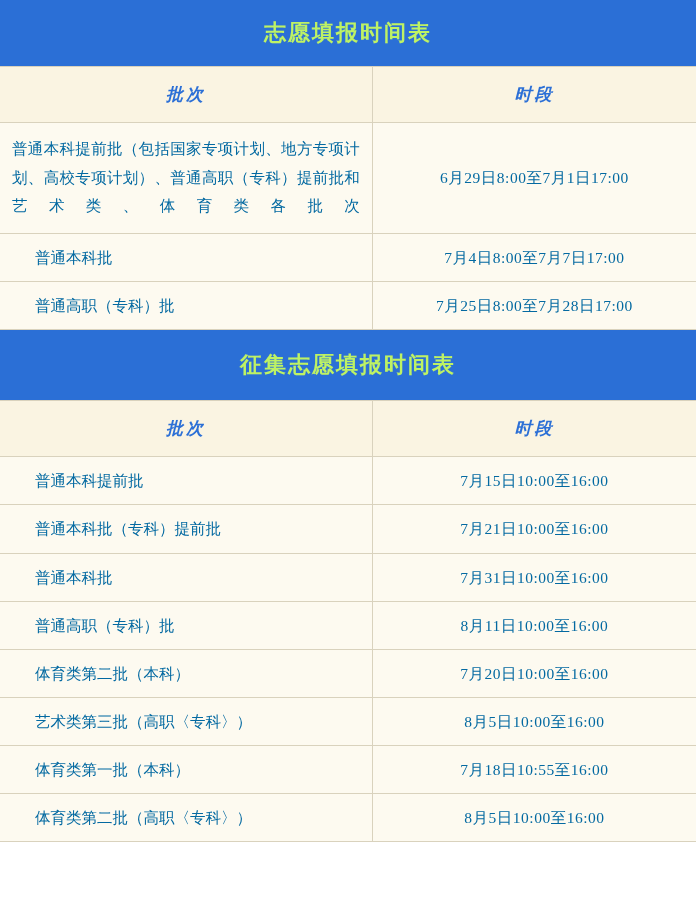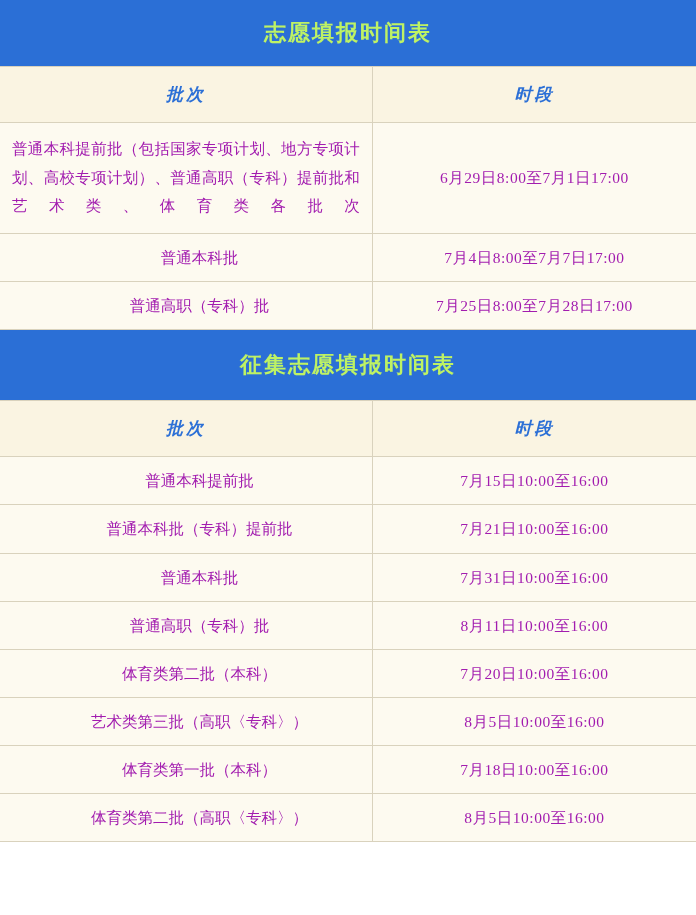--- a/index.html
+++ b/index.html
@@ -49,29 +49,28 @@
     border: 1px solid #d9d2bd;
     border-left: none;
     border-right: none;
     font-style: italic;
   }
   .hdr td.col-left {
     border-right: 1px solid #d9d2bd;
   }
   .row td {
     background: #fdfaf0;
-    color: #a21caf;
+    color: #0369a1;
     font-size: 15.5px;
     border-bottom: 1px solid #d9d2bd;
     padding: 10px 8px;
     line-height: 1.75;
   }
   .row td.col-left {
     border-right: 1px solid #d9d2bd;
-    text-align: center;
     padding-left: 35px;
   }
   .row td.col-left.justify {
     text-align: justify;
     text-align-last: justify;
     padding: 12px 12px;
     line-height: 1.85;
   }
   .row td.col-right {
     text-align: center;
@@ -145,21 +144,21 @@
       <tr class="row">
         <td class="col-left">体育类第二批（本科）</td>
         <td class="col-right">7月20日10:00至16:00</td>
       </tr>
       <tr class="row">
         <td class="col-left">艺术类第三批（高职〈专科〉）</td>
         <td class="col-right">8月5日10:00至16:00</td>
       </tr>
       <tr class="row">
         <td class="col-left">体育类第一批（本科）</td>
-        <td class="col-right">7月18日10:00至16:00</td>
+        <td class="col-right">7月18日10:55至16:00</td>
       </tr>
       <tr class="row">
         <td class="col-left">体育类第二批（高职〈专科〉）</td>
         <td class="col-right">8月5日10:00至16:00</td>
       </tr>
     </tbody>
   </table>
 
 </div>
 

